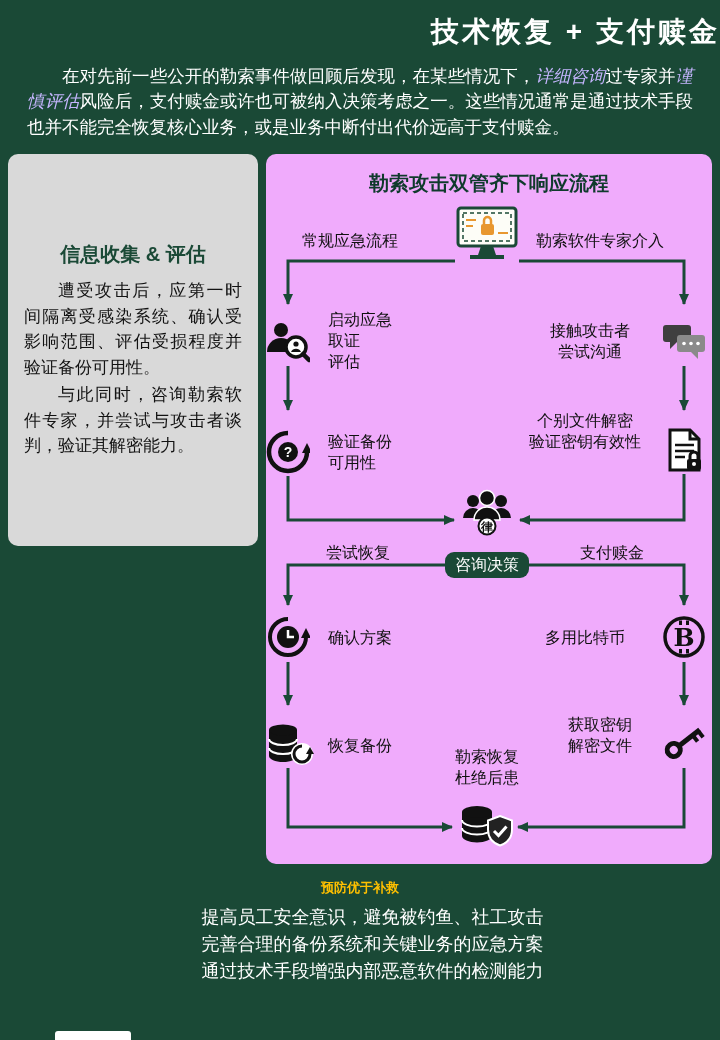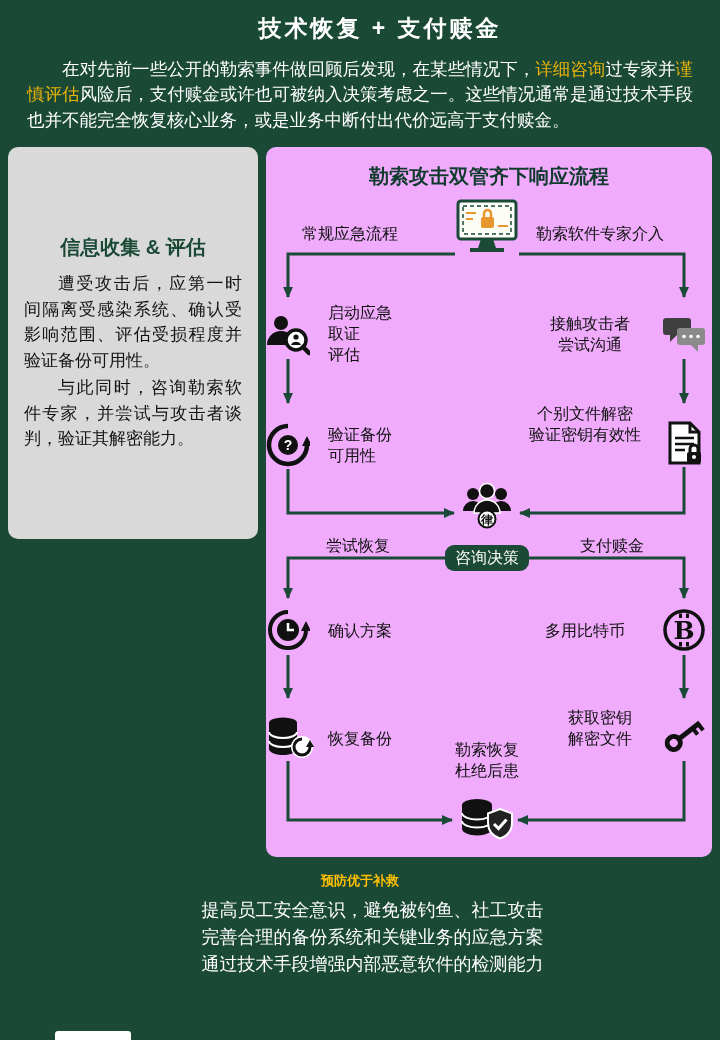--- a/index.html
+++ b/index.html
@@ -6,26 +6,26 @@
   html,body { width:720px; height:1040px; }
   body {
     background:#1a4936;
     font-family:"Liberation Sans","DejaVu Sans",sans-serif;
     overflow:hidden;
   }
   .page { width:720px; height:1040px; position:relative; background:#1a4936; }
 
   
   .header { padding-top:13px; }
-  .main-title { color:#ffffff; font-size:23px; font-weight:bold; text-align:center; letter-spacing:3px;margin-left:40px; }
+  .main-title { color:#ffffff; font-size:28px; font-weight:bold; text-align:right; letter-spacing:3px;margin-left:40px; }
   .intro {
     width:666px; margin:13px auto 0; color:#ffffff;
     font-size:17.5px; line-height:1.45; text-align:justify; text-indent:2em;
   }
-  .intro .hl { color:#eab308; }
+  .intro .hl { color:#c4b5fd;font-style:italic; }
 
   
   .main { display:flex; gap:8px; padding:0 8px; height:710px; margin-top:14px; }
   .aside { width:250px; display:flex; flex-direction:column; gap:8px; }
   .gray-box {
     background:#d9d9d9; border-radius:10px; padding:14px 16px;
     display:flex; flex-direction:column; justify-content:center;
   }
   .box1 { height:392px; }
   .box2 { flex:1; }

